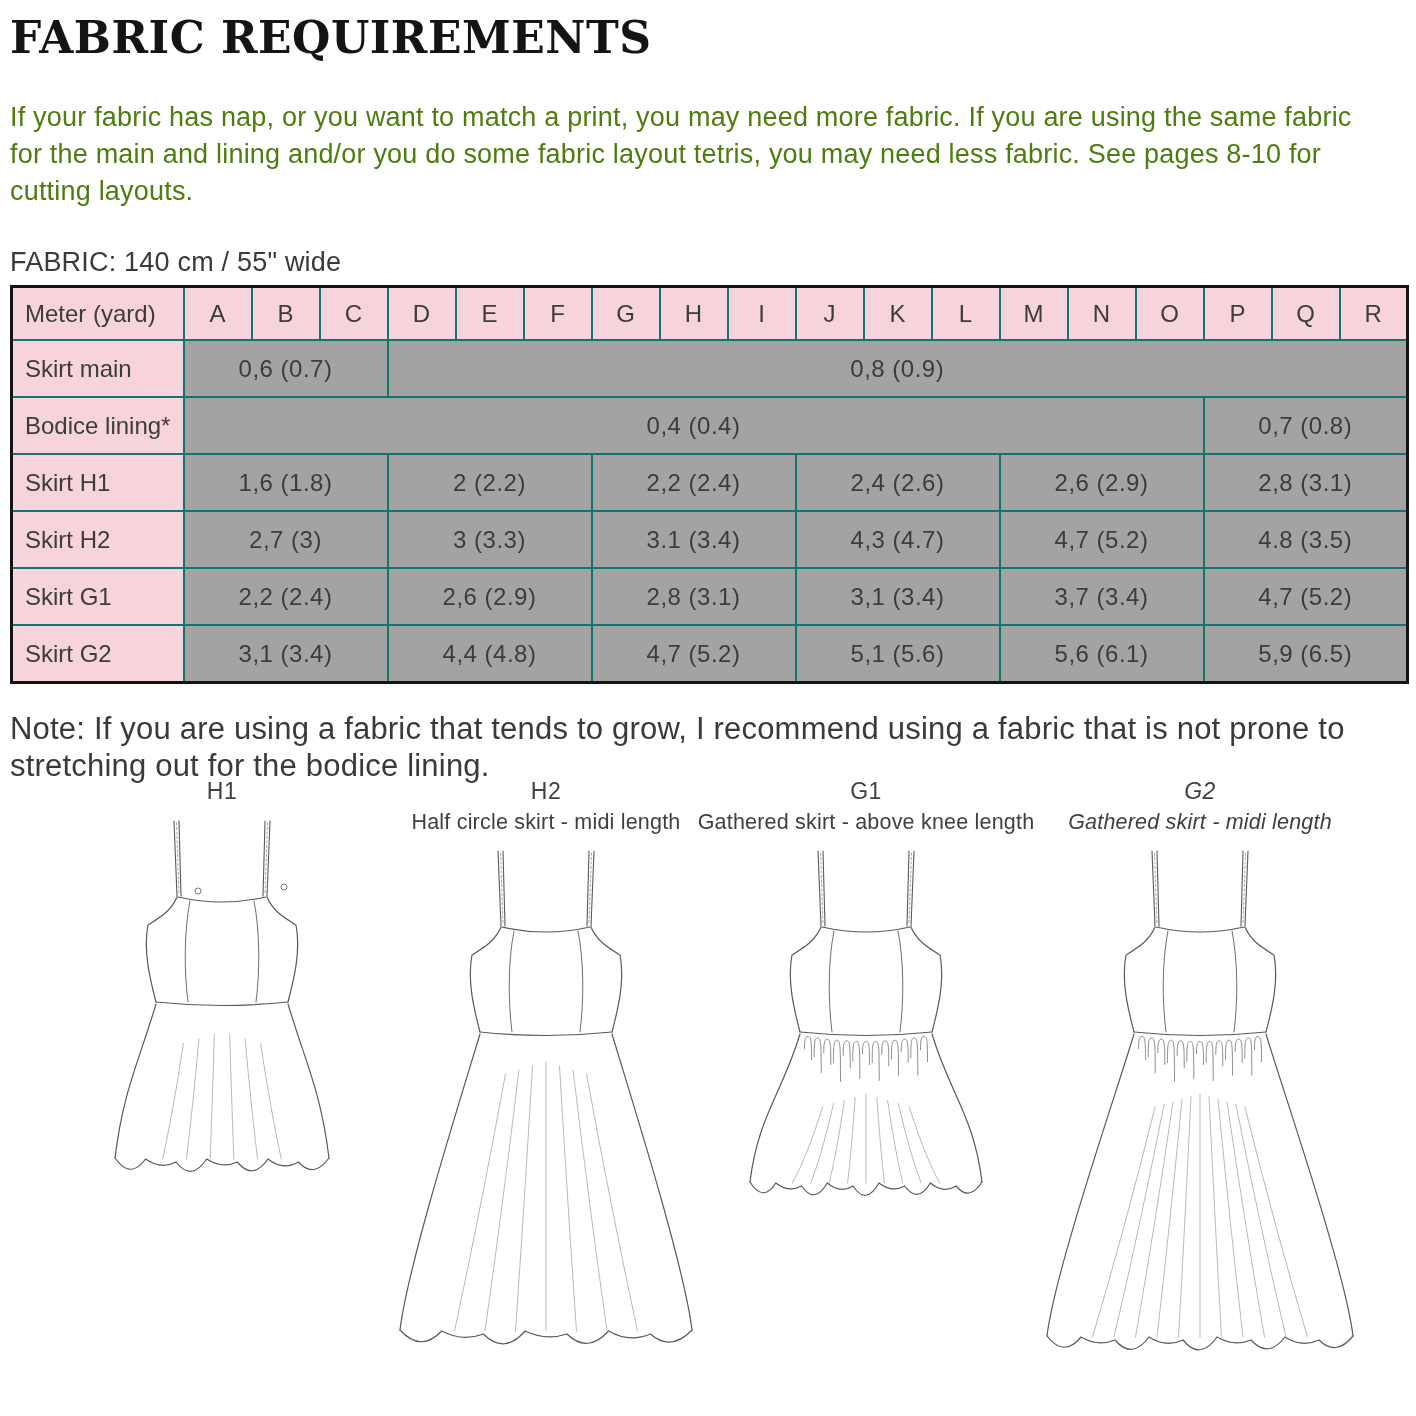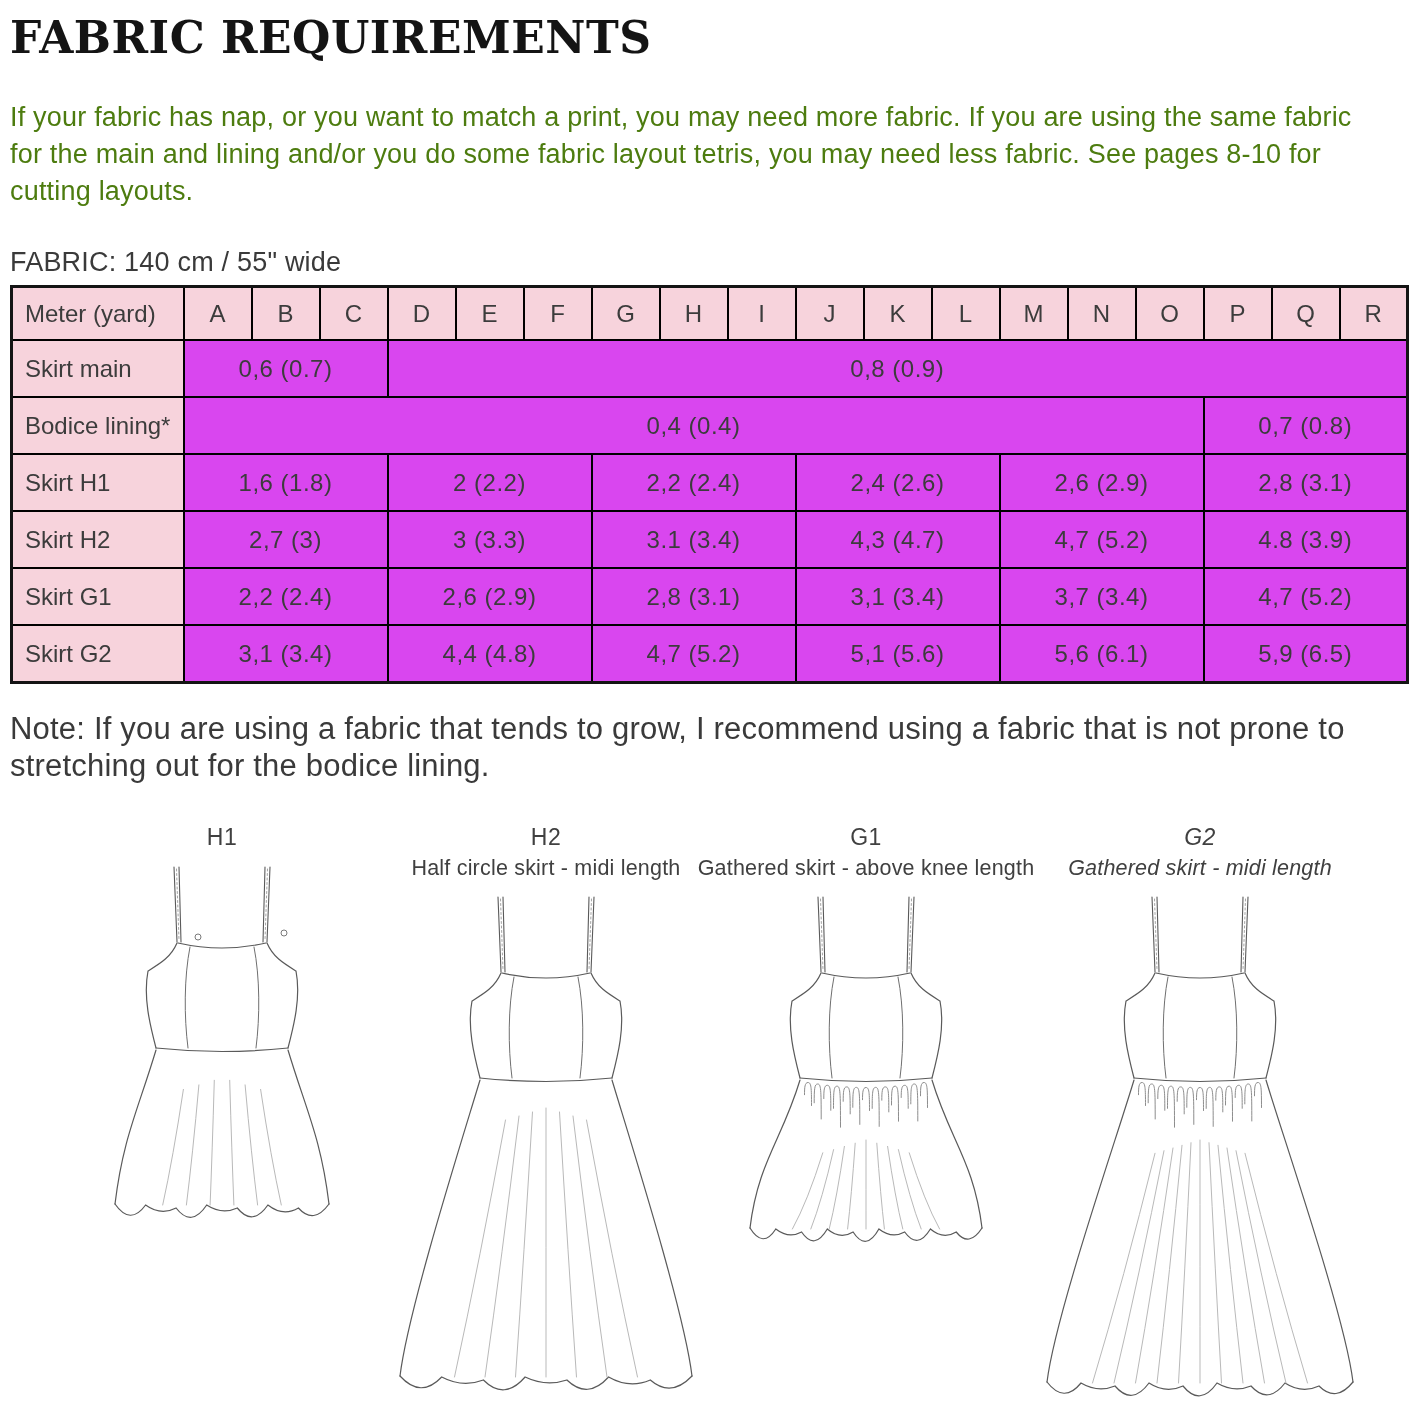--- a/index.html
+++ b/index.html
@@ -21,36 +21,36 @@
   }
   #fabric-width-label{
     left:10px;top:247px;font-size:27px;color:#3a3a3a;letter-spacing:.2px;
   }
   #requirements-table{
     left:10px;top:285px;
     border-collapse:collapse;table-layout:fixed;width:1397px;
     font-size:24px;color:#3c3c3c;
   }
   #requirements-table td,#requirements-table th{
-    border:2px solid #000000;font-weight:normal;
+    border:2px solid #0f766e;font-weight:normal;
     overflow:hidden;white-space:nowrap;
   }
   #requirements-table{border:3px solid #141414;}
   #requirements-table .hdr-row th{height:49px;}
   #requirements-table .data-row td,#requirements-table .data-row th{height:53px;}
   .pink{background:#f7d3dc;}
   .row-label{text-align:left;padding-left:12px;}
   .size-cell{text-align:center;}
-  .val-cell{text-align:center;background:#d946ef;letter-spacing:.5px;}
+  .val-cell{text-align:center;background:#a3a3a3;letter-spacing:.5px;}
   #note-paragraph{
     left:10px;top:710px;width:1385px;
     font-size:31px;line-height:37px;color:#3a3a3a;letter-spacing:.2px;
   }
   .figure{
-    position:absolute;top:824px;width:340px;text-align:center;
+    position:absolute;top:778px;width:340px;text-align:center;
   }
   .fig-code{font-size:23px;color:#404040;letter-spacing:.5px;}
   .fig-caption{font-size:21.5px;color:#404040;margin-top:5px;letter-spacing:.2px;}
   .fig-svg{display:block;margin:13px auto 0 auto;}
   #figure-h1{left:52px;}
   #figure-h2{left:376px;}
   #figure-g1{left:696px;}
   #figure-g2{left:1030px;font-style:italic;}
 </style>
 </head>
@@ -127,21 +127,21 @@
         <td class="val-cell" colspan="3">2,6 (2.9)</td>
         <td class="val-cell" colspan="3">2,8 (3.1)</td>
       </tr>
       <tr class="data-row">
         <th class="pink row-label">Skirt H2</th>
         <td class="val-cell" colspan="3">2,7 (3)</td>
         <td class="val-cell" colspan="3">3 (3.3)</td>
         <td class="val-cell" colspan="3">3.1 (3.4)</td>
         <td class="val-cell" colspan="3">4,3 (4.7)</td>
         <td class="val-cell" colspan="3">4,7 (5.2)</td>
-        <td class="val-cell" colspan="3">4.8 (3.9)</td>
+        <td class="val-cell" colspan="3">4.8 (3.5)</td>
       </tr>
       <tr class="data-row">
         <th class="pink row-label">Skirt G1</th>
         <td class="val-cell" colspan="3">2,2 (2.4)</td>
         <td class="val-cell" colspan="3">2,6 (2.9)</td>
         <td class="val-cell" colspan="3">2,8 (3.1)</td>
         <td class="val-cell" colspan="3">3,1 (3.4)</td>
         <td class="val-cell" colspan="3">3,7 (3.4)</td>
         <td class="val-cell" colspan="3">4,7 (5.2)</td>
       </tr>

